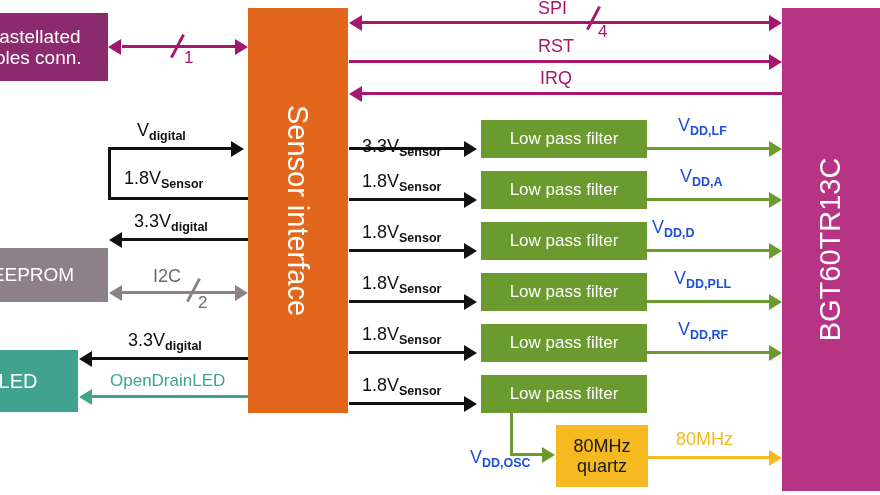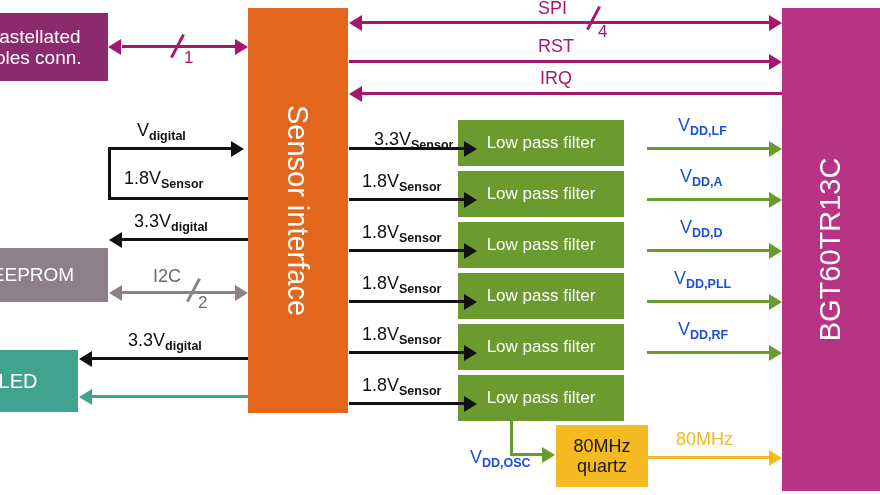--- a/index.html
+++ b/index.html
@@ -35,21 +35,21 @@
     transform:rotate(90deg);white-space:nowrap;color:#ffffff;font-size:29px;
   }
   #bgt-box{
     left:782px;top:8px;width:98px;height:483px;
     background:#B73383;
   }
   #bgt-box .vtext{
     transform:rotate(-90deg);white-space:nowrap;color:#ffffff;font-size:29px;
   }
   .filter-box{
-    width:166px;height:46px;left:458px;
+    width:166px;height:38px;left:481px;
     background:#6B9B2E;color:#ffffff;font-size:17px;
   }
   #quartz-box{
     left:556px;top:425px;width:92px;height:62px;
     background:#F5B921;color:#1a1a1a;font-size:18px;
   }
 
   
   .ln{position:absolute;}
   .h{height:3px;}
@@ -174,24 +174,25 @@
   <div class="wl gry" style="left:153px;top:266px;">I2C</div>
   <div class="slash k-gry" style="left:192px;top:277px;"></div>
   <div class="slashnum g" style="left:198px;top:293px;">2</div>
 
   <div class="ln h k-blk" style="left:92px;top:357px;width:156px;"></div>
   <div class="ar ar-l a-blk" style="left:79px;top:350.5px;"></div>
   <div class="wl" style="left:128px;top:330px;"><span>3.3V</span><span class="sub">digital</span></div>
 
   <div class="ln h k-tea" style="left:92px;top:395px;width:156px;"></div>
   <div class="ar ar-l a-tea" style="left:79px;top:388.5px;"></div>
+  <div class="wl tea" style="left:110px;top:371px;font-size:17px;">OpenDrainLED</div>
 
   <div class="ln h k-blk" style="left:349px;top:147px;width:116px;"></div>
   <div class="ar ar-r a-blk" style="left:464px;top:140.5px;"></div>
-  <div class="wl" style="left:362px;top:129px;margin-left:12px;"><span>3.3V</span><span class="sub">Sensor</span></div>
+  <div class="wl" style="left:362px;top:136px;"><span>3.3V</span><span class="sub">Sensor</span></div>
 
   <div class="ln h k-blk" style="left:349px;top:198px;width:116px;"></div>
   <div class="ar ar-r a-blk" style="left:464px;top:191.5px;"></div>
   <div class="wl" style="left:362px;top:171px;"><span>1.8V</span><span class="sub">Sensor</span></div>
 
   <div class="ln h k-blk" style="left:349px;top:249px;width:116px;"></div>
   <div class="ar ar-r a-blk" style="left:464px;top:242.5px;"></div>
   <div class="wl" style="left:362px;top:222px;"><span>1.8V</span><span class="sub">Sensor</span></div>
 
   <div class="ln h k-blk" style="left:349px;top:300px;width:116px;"></div>
@@ -209,21 +210,21 @@
   <div class="ln h k-grn" style="left:647px;top:147px;width:123px;"></div>
   <div class="ar ar-r a-grn" style="left:769px;top:140.5px;"></div>
   <div class="wl grn" style="left:678px;top:115px;"><span>V</span><span class="sub">DD,LF</span></div>
 
   <div class="ln h k-grn" style="left:647px;top:198px;width:123px;"></div>
   <div class="ar ar-r a-grn" style="left:769px;top:191.5px;"></div>
   <div class="wl grn" style="left:680px;top:166px;"><span>V</span><span class="sub">DD,A</span></div>
 
   <div class="ln h k-grn" style="left:647px;top:249px;width:123px;"></div>
   <div class="ar ar-r a-grn" style="left:769px;top:242.5px;"></div>
-  <div class="wl grn" style="left:680px;top:217px;"><span>V</span><span class="sub">DD,D</span></div>
+  <div class="wl grn" style="left:652px;top:217px;"><span>V</span><span class="sub">DD,D</span></div>
 
   <div class="ln h k-grn" style="left:647px;top:300px;width:123px;"></div>
   <div class="ar ar-r a-grn" style="left:769px;top:293.5px;"></div>
   <div class="wl grn" style="left:674px;top:268px;"><span>V</span><span class="sub">DD,PLL</span></div>
 
   <div class="ln h k-grn" style="left:647px;top:351px;width:123px;"></div>
   <div class="ar ar-r a-grn" style="left:769px;top:344.5px;"></div>
   <div class="wl grn" style="left:678px;top:319px;"><span>V</span><span class="sub">DD,RF</span></div>
 
   <div class="ln v k-grn" style="left:510px;top:413px;height:43px;"></div>

